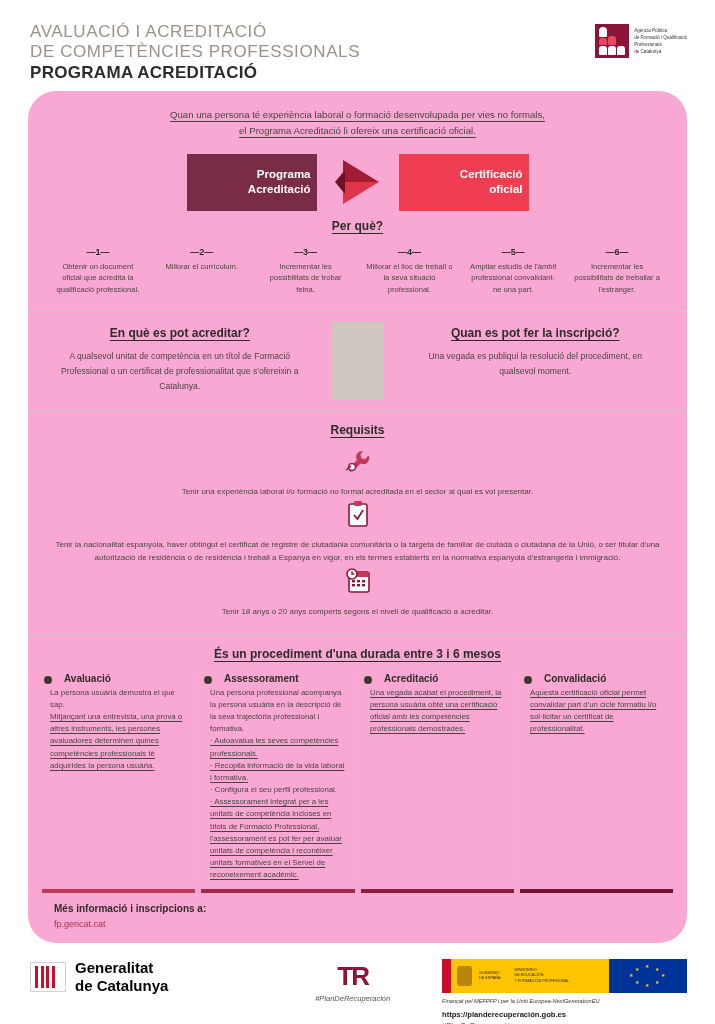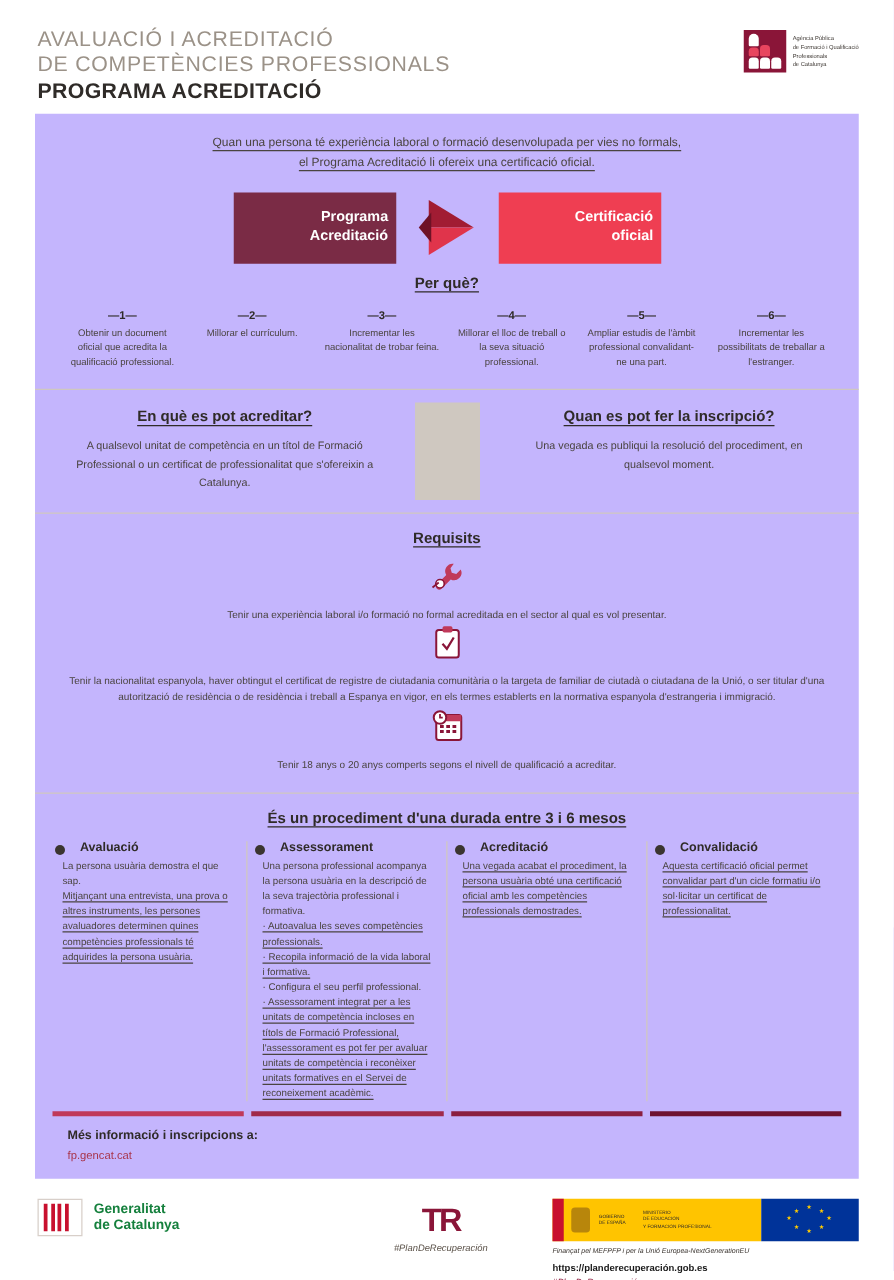--- a/index.html
+++ b/index.html
@@ -27,21 +27,21 @@
   .agency-mark .g { position: absolute; background: #fff; }
   .agency-mark .p1 { left: 4px; top: 3px; width: 8px; height: 10px; border-radius: 4px 4px 1px 1px; }
   .agency-mark .p2 { left: 4px; top: 14px; width: 8px; height: 7px; background: #e8455f; border-radius: 3px 3px 1px 1px; }
   .agency-mark .p3 { left: 13px; top: 12px; width: 8px; height: 9px; background: #e8455f; border-radius: 3px 3px 1px 1px; }
   .agency-mark .p4 { left: 4px; top: 22px; width: 8px; height: 9px; border-radius: 3px 3px 1px 1px; }
   .agency-mark .p5 { left: 13px; top: 22px; width: 8px; height: 9px; border-radius: 3px 3px 1px 1px; }
   .agency-mark .p6 { left: 22px; top: 22px; width: 8px; height: 9px; border-radius: 3px 3px 1px 1px; }
   .agency-text { font-size: 4.6px; line-height: 1.55; color: #3b3530; padding-top: 3px; }
 
   
-  .panel { background: #c4b5fd; margin: 0 28px; position: relative; }
+  .panel { background: #f9a8d4; margin: 0 28px; position: relative; border-radius: 28px; }
   .sep { height: 1px; background: #cfc8c0; margin: 0 0; }
 
   
   .intro { padding: 16px 60px 4px; text-align: center; }
   .intro p { font-size: 9.6px; color: #4a4440; line-height: 1.7; text-decoration: underline; text-underline-offset: 2.5px; }
 
   
   .boxrow { display: flex; align-items: center; justify-content: center; gap: 18px; padding: 10px 0 6px; }
   .kbox { width: 130px; padding: 13px 6px; text-align: right; color: #fff; font-weight: bold; font-size: 11.5px; line-height: 1.35; }
   .kbox.dark { background: #7a2b45; }
@@ -91,21 +91,21 @@
   
   .moreinfo { padding: 10px 0 14px 26px; }
   .mi-title { font-size: 10px; font-weight: bold; color: #2f2b28; }
   .mi-link { font-size: 9px; color: #a8344a; margin-top: 5px; }
 
   
   .footer { display: flex; align-items: flex-start; padding: 16px 28px 10px 30px; gap: 10px; }
   .gen-logo { display: flex; align-items: center; gap: 9px; width: 250px; }
   .gen-mark { width: 36px; height: 30px; background: #fff; border: 1px solid #d8cfc9; display: flex; gap: 2.4px; padding: 3px 4px; flex: none; }
   .gen-mark i { display: block; width: 3.2px; background: #c8102e; height: 100%; }
-  .gen-text { font-size: 11px; font-weight: bold; line-height: 1.18; color: #15803d; }
+  .gen-text { font-size: 15px; font-weight: bold; line-height: 1.18; color: #000000; }
   .pr-logo { width: 170px; text-align: center; padding-top: 4px; }
   .pr-mark { font-size: 26px; font-weight: bold; letter-spacing: -2px; color: #8a1538; line-height: 1; }
   .pr-tag { font-size: 7.5px; font-style: italic; color: #5a5148; margin-top: 5px; }
   .eu-block { flex: 1; }
   .flags { display: flex; height: 34px; width: 245px; }
   .flag-es { flex: 1; background: #ffc400; position: relative; display: flex; align-items: center; }
   .flag-es .bar { width: 9px; height: 100%; background: #c8102e; }
   .flag-es .crest { width: 15px; height: 20px; margin-left: 6px; background: #b8860b; border-radius: 3px; }
   .flag-es .lbl { font-size: 3.8px; line-height: 1.5; color: #2f2b28; margin-left: 7px; }
   .flag-eu { width: 78px; background: #003399; position: relative; }
@@ -167,21 +167,21 @@
         <div class="why-item">
           <div class="why-num">—1—</div>
           <div class="why-txt">Obtenir un document oficial que acredita la qualificació professional.</div>
         </div>
         <div class="why-item">
           <div class="why-num">—2—</div>
           <div class="why-txt">Millorar el currículum.</div>
         </div>
         <div class="why-item">
           <div class="why-num">—3—</div>
-          <div class="why-txt">Incrementar les nacionalitat de trobar feina.</div>
+          <div class="why-txt">Incrementar les possibilitats de trobar feina.</div>
         </div>
         <div class="why-item">
           <div class="why-num">—4—</div>
           <div class="why-txt">Millorar el lloc de treball o la seva situació professional.</div>
         </div>
         <div class="why-item">
           <div class="why-num">—5—</div>
           <div class="why-txt">Ampliar estudis de l'àmbit professional convalidant-ne una part.</div>
         </div>
         <div class="why-item">

